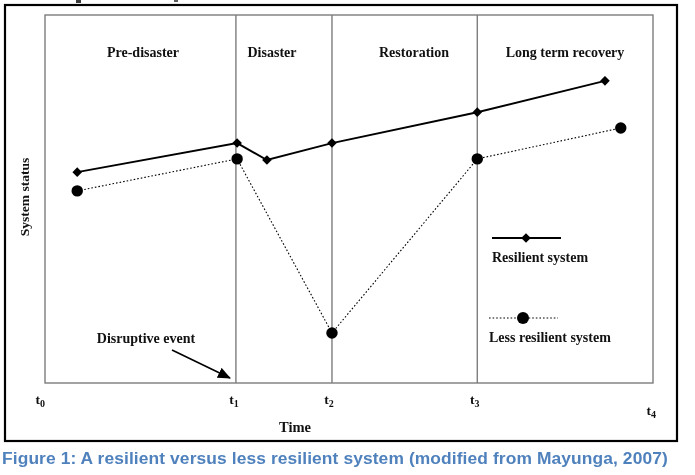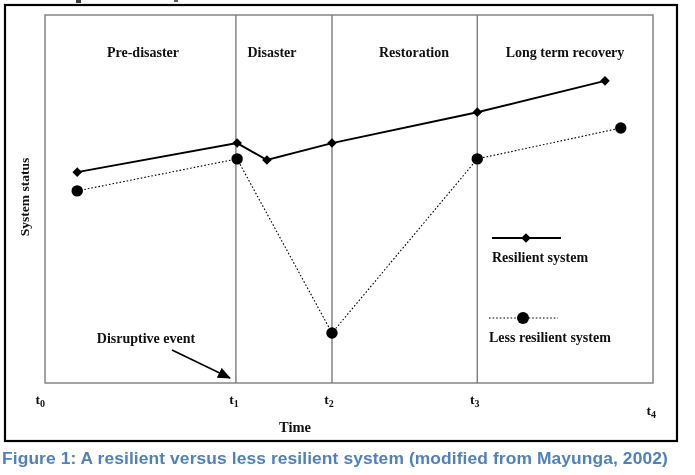--- a/index.html
+++ b/index.html
@@ -69,14 +69,14 @@
         <text x="492" y="262" font-size="14" font-weight="600">Resilient system</text>
         <line x1="489" y1="318" x2="558" y2="318" stroke="#000000" stroke-width="1.1" stroke-dasharray="1.6 2"></line>
         <circle cx="523" cy="318" r="6" fill="#000000"></circle>
         <text x="489" y="342" font-size="14" font-weight="600">Less resilient system</text>
       </g>
     <g id="g-annotation">
         <text x="146" y="343" text-anchor="middle" font-size="14" font-weight="600">Disruptive event</text>
         <line x1="172" y1="350" x2="230" y2="378" stroke="#000000" stroke-width="1.6" marker-end="url(#arrowhead)"></line>
       </g>
   </svg>
-  <div class="caption" style="color: rgb(79, 129, 189);">Figure 1: A resilient versus less resilient system (modified from Mayunga, 2002)</div>
+  <div class="caption" style="color: rgb(79, 129, 189);">Figure 1: A resilient versus less resilient system (modified from Mayunga, 2007)</div>
 </div>
 
 </body></html>

